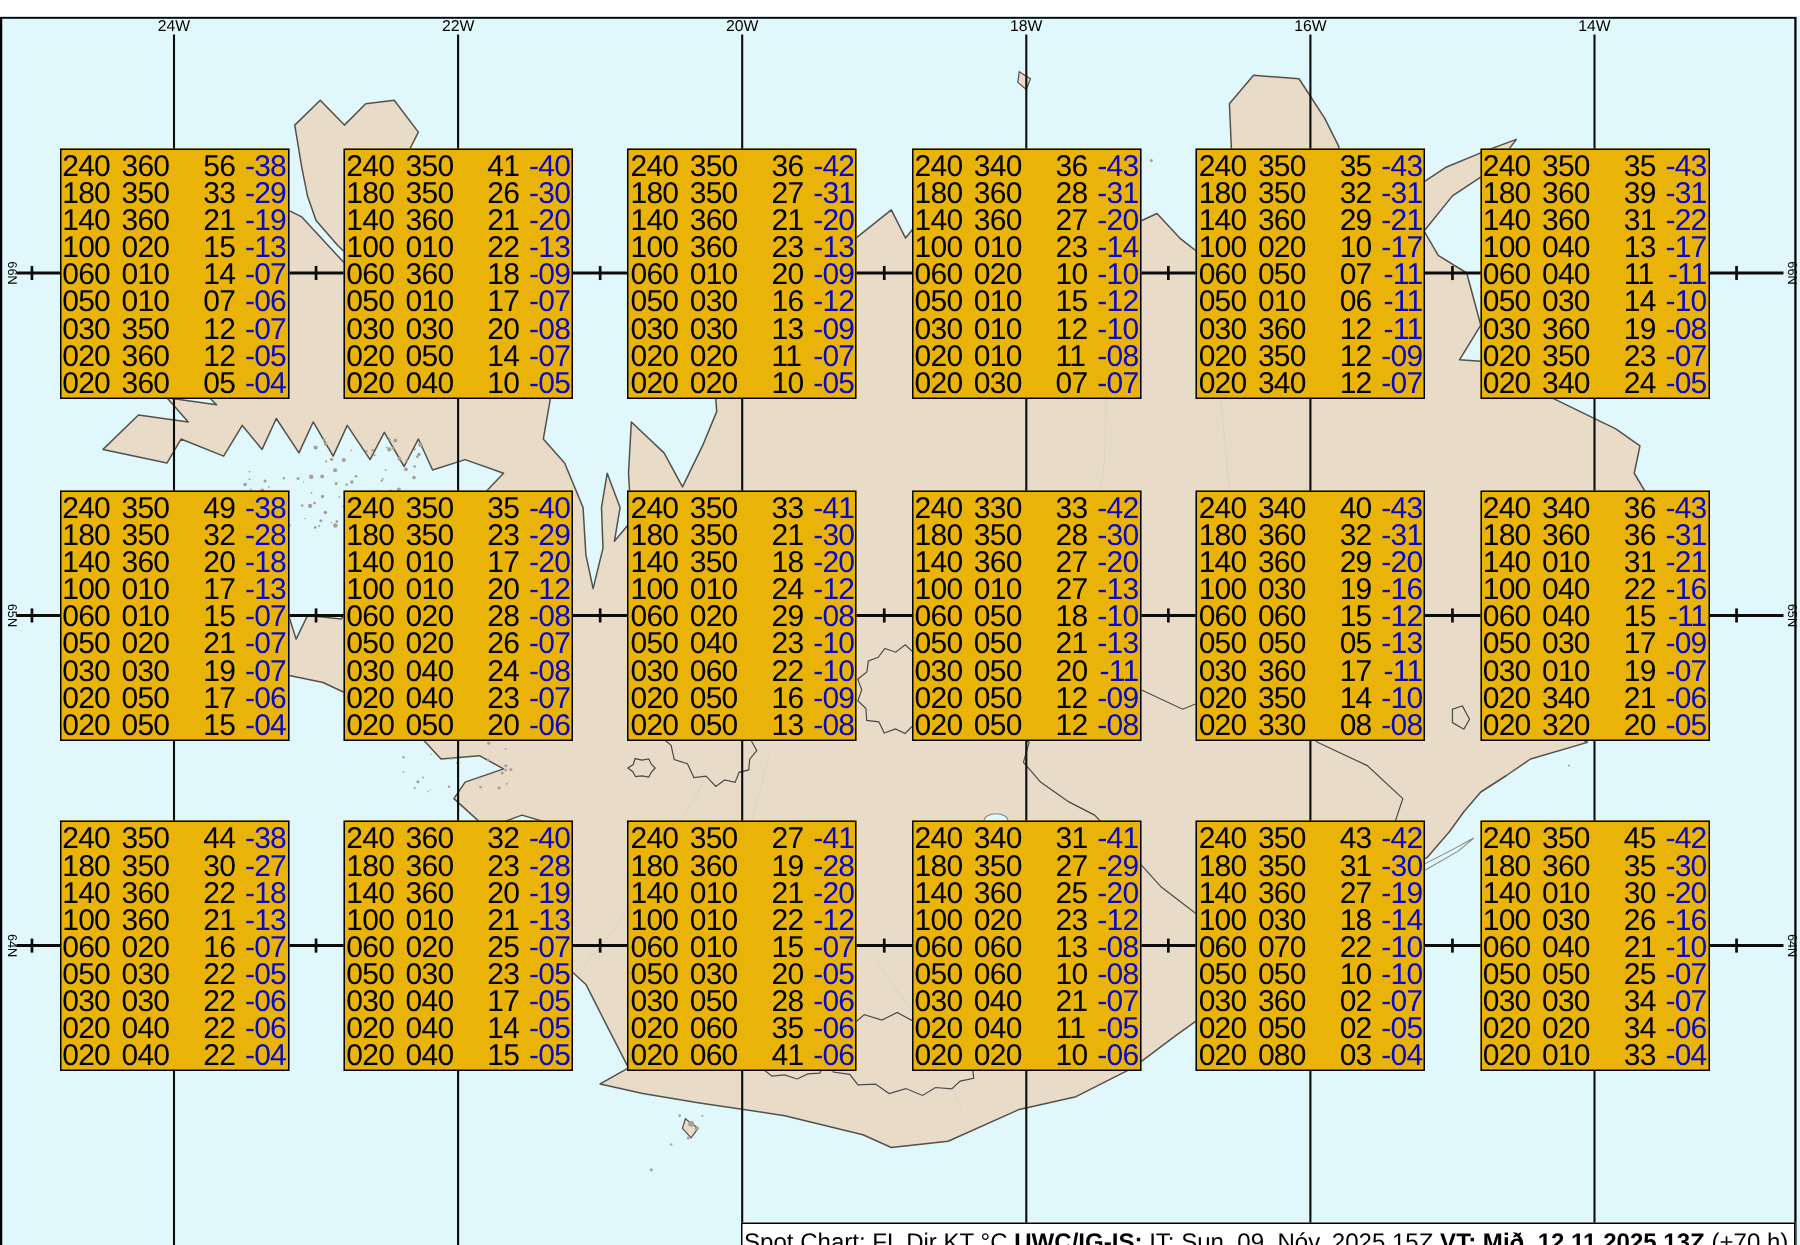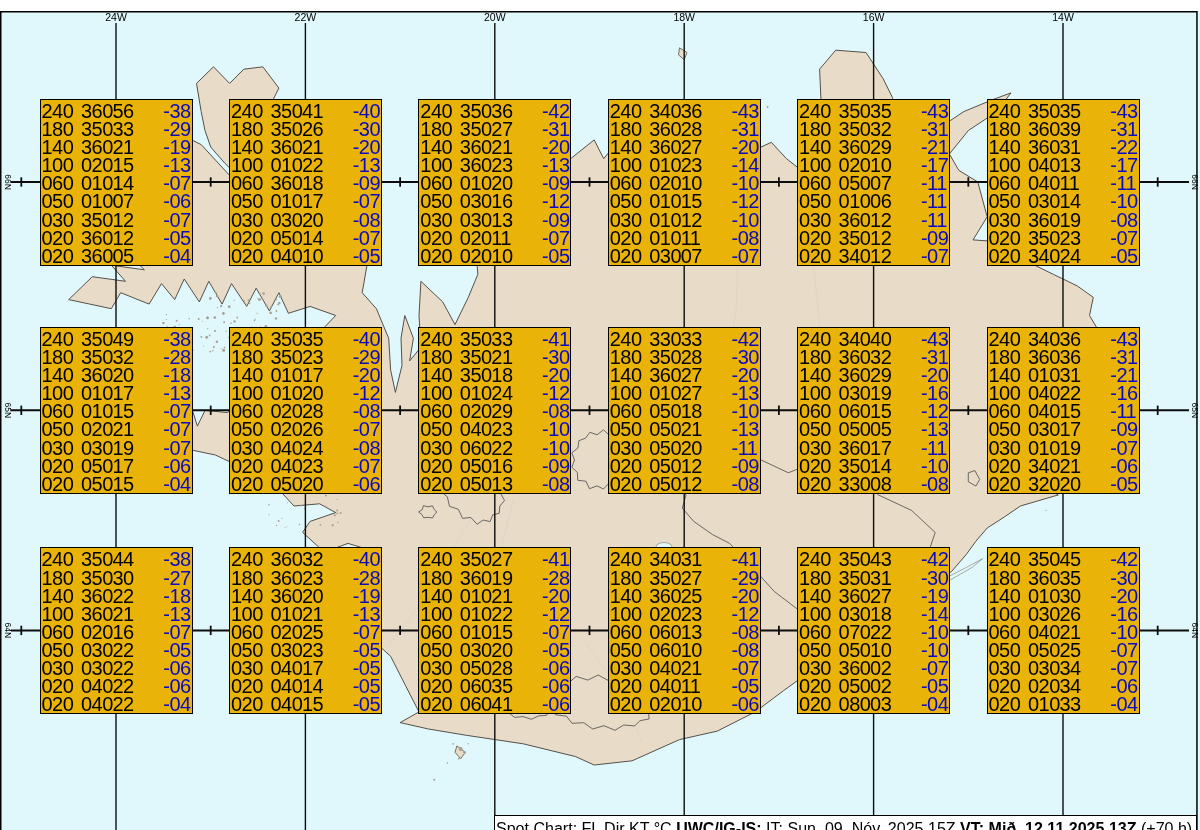--- a/index.html
+++ b/index.html
@@ -1,18 +1,18 @@
 <!DOCTYPE html>
 <html><head><meta charset="utf-8">
 <style>
 html,body{margin:0;padding:0;}
 #page{position:relative;width:1200px;height:830px;overflow:hidden;background:#e0f8fc;font-family:"Liberation Sans",sans-serif;margin-top:11px;}
 .box{position:absolute;width:153px;height:167px;background:#eab308;border:1.3px solid #000;box-sizing:border-box;}
 .c{position:absolute;top:2.6px;font-size:20px;line-height:18.08px;letter-spacing:-0.5px;color:#000;white-space:nowrap;}
-.c1{left:1.0px}.c2{left:40.5px}.c3{left:72px}.c4{right:0.8px;color:#0a0ac4;text-align:left}
+.c1{left:1.0px}.c2{left:40.5px}.c3{left:95px}.c4{right:0.8px;color:#0a0ac4;text-align:right}
 #bar{position:absolute;left:494px;top:804px;width:703px;height:26px;background:#fff;border-top:1.3px solid #000;border-left:1.3px solid #000;border-bottom:1.6px solid #000;border-right:1.5px solid #000;box-sizing:border-box;font-size:16.05px;color:#000;white-space:nowrap;padding-left:1px;line-height:24px;}
 </style></head>
 <body>
 <div id="page">
 
 <svg width="1200" height="830" viewBox="0 0 1200 830" style="position:absolute;left:0;top:0">
 
 <rect x="0" y="0" width="1200" height="830" fill="#e0f8fc"></rect>
 
 <polygon points="235.3,653.9 233.4,630.2 236.3,610.8 248.6,604.3 259.9,621.6 274.1,628.0 284.6,612.9 300.7,604.3 312.0,597.8 319.6,584.7 333.8,582.6 324.3,571.7 314.9,554.2 343.3,547.7 362.2,536.7 348.0,532.4 324.3,541.1 302.6,521.4 310.1,510.4 335.7,501.6 319.6,492.8 294.0,495.0 281.7,481.7 277.0,470.7 253.3,461.8 215.4,444.0 172.8,435.1 134.9,430.7 111.3,417.3 144.4,406.1 177.6,401.6 191.8,397.2 197.4,415.1 205.0,399.4 227.7,401.6 239.1,381.4 267.5,390.4 294.0,394.9 314.9,383.7 338.5,390.4 341.4,370.2 310.1,363.4 286.5,352.2 307.3,334.1 335.7,304.5 310.1,295.4 288.4,302.3 278.9,281.7 269.4,300.0 256.2,277.2 246.7,295.4 231.5,272.6 222.1,293.1 208.8,270.3 199.3,290.9 184.2,268.0 174.7,288.6 161.5,272.6 149.1,293.1 120.7,281.7 111.3,297.7 68.7,288.6 92.3,265.7 125.5,270.3 111.3,254.2 144.4,258.8 130.2,245.0 187.0,235.8 153.9,224.3 111.3,219.7 130.2,205.8 187.0,208.1 158.6,194.2 130.2,187.3 144.4,175.7 182.3,173.3 158.6,161.7 144.4,152.3 168.1,143.0 158.6,133.6 182.3,124.2 201.2,133.6 224.9,159.3 253.3,189.6 277.0,217.4 269.4,198.9 248.6,175.7 224.9,152.3 210.7,136.0 205.0,119.6 201.2,100.7 196.5,72.4 213.5,55.8 229.6,72.4 243.8,58.2 262.8,55.8 278.9,77.1 269.4,96.0 300.7,110.2 324.3,136.0 333.8,159.3 352.8,182.6 345.2,205.8 362.2,228.9 338.5,240.4 367.0,254.2 362.2,281.7 376.4,297.7 388.7,327.3 390.6,358.9 395.4,381.4 402.0,354.4 401.0,327.3 404.8,304.5 413.4,327.3 409.6,349.9 420.9,336.3 419.0,304.5 420.9,270.3 442.7,290.9 455.0,313.6 468.3,286.3 477.8,263.4 475.9,235.8 485.3,205.8 479.6,171.0 494.8,147.7 511.8,161.7 523.2,187.3 532.7,217.4 546.9,251.9 556.4,228.9 551.6,198.9 546.9,175.7 570.6,147.7 594.2,128.9 603.7,147.7 613.2,136.0 627.4,159.3 636.9,147.7 651.1,171.0 665.3,205.8 674.7,240.4 679.5,205.8 672.8,171.0 684.2,131.3 698.4,147.7 722.1,159.3 731.6,182.6 741.0,194.2 748.6,164.0 756.2,138.3 771.3,131.3 786.5,147.7 807.3,164.0 821.5,136.0 821.5,100.7 819.6,58.2 835.7,39.2 866.0,41.5 883.1,67.7 892.5,86.6 894.4,100.7 906.7,128.9 935.2,119.6 963.6,100.7 992.0,88.9 1010.9,81.9 996.7,100.7 968.3,119.6 949.4,143.0 958.8,159.3 977.8,171.0 987.2,205.8 973.0,228.9 1006.2,231.2 1029.9,251.9 1053.5,263.4 1077.2,274.9 1093.3,286.3 1089.5,304.5 1099.0,320.4 1072.5,336.3 1105.6,347.6 1077.2,365.7 1105.6,376.9 1110.3,388.2 1053.5,392.7 1096.1,403.9 1063.0,415.1 1091.4,426.2 1067.7,439.6 1083.8,448.5 1063.0,461.8 1034.6,470.7 1058.3,483.9 1020.4,495.0 1004.3,506.0 987.2,517.0 975.9,530.2 966.4,543.3 951.3,560.8 921.0,576.0 883.1,602.1 849.9,623.7 831.0,645.3 807.3,662.5 783.6,679.6 755.2,700.9 717.3,720.1 679.5,728.6 632.1,749.8 594.2,754.0 575.3,745.5 523.2,732.8 466.4,724.3 428.5,718.0 400.1,711.6 419.0,700.9 404.8,673.2 390.6,645.3 381.2,636.7 362.2,647.4 338.5,658.2 305.4,651.7 277.0,658.2 253.3,660.3" fill="#e8dbc8" stroke="#55504a" stroke-width="1" stroke-linejoin="round"></polygon>

